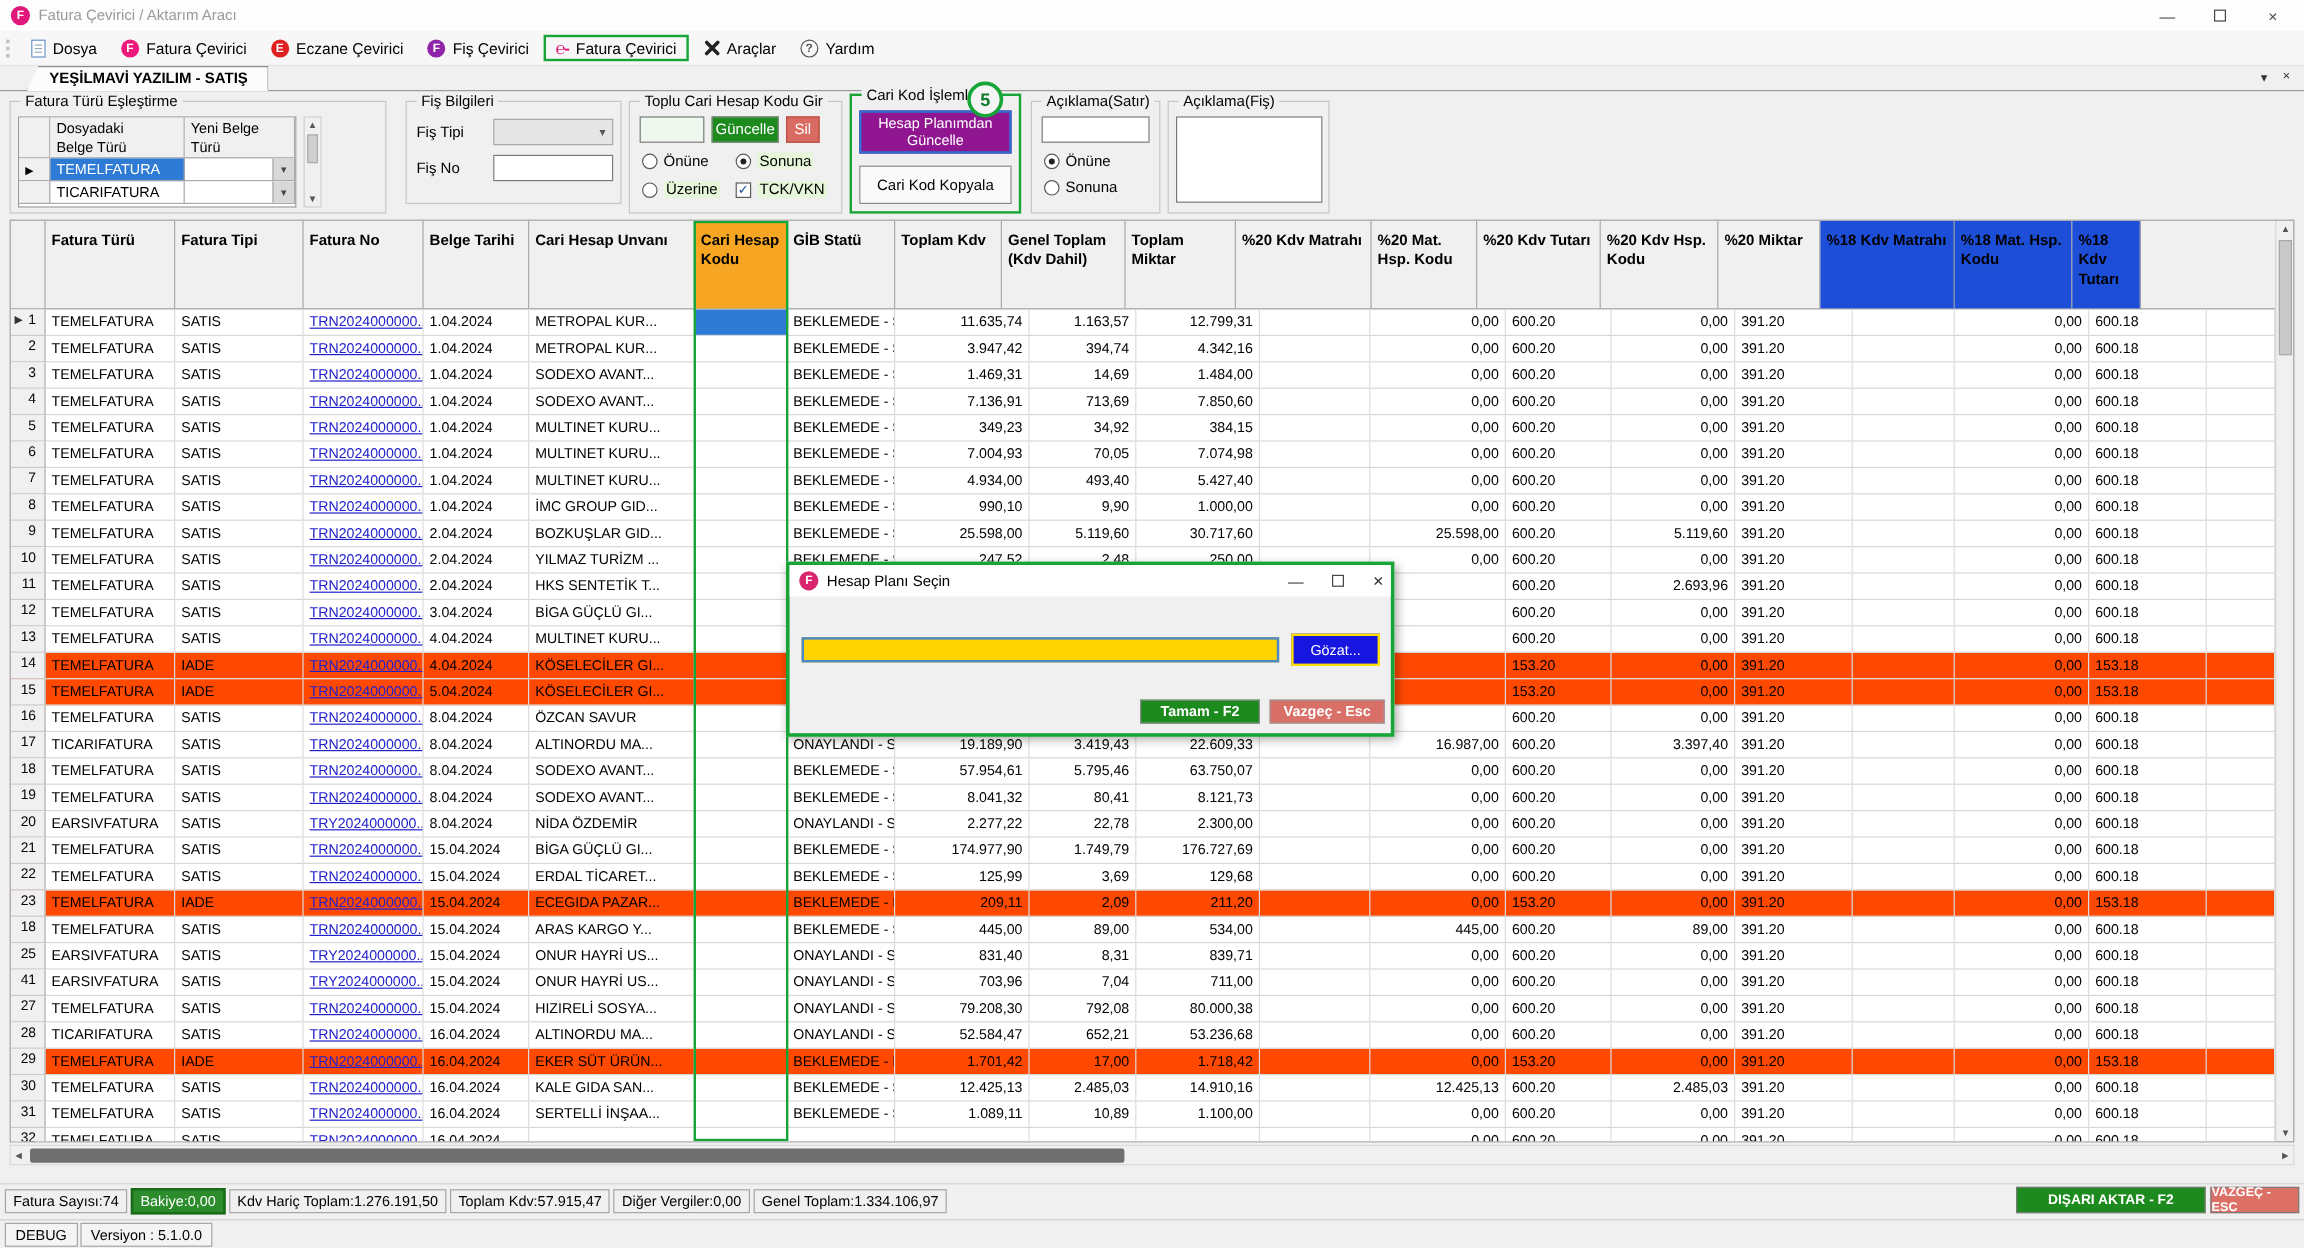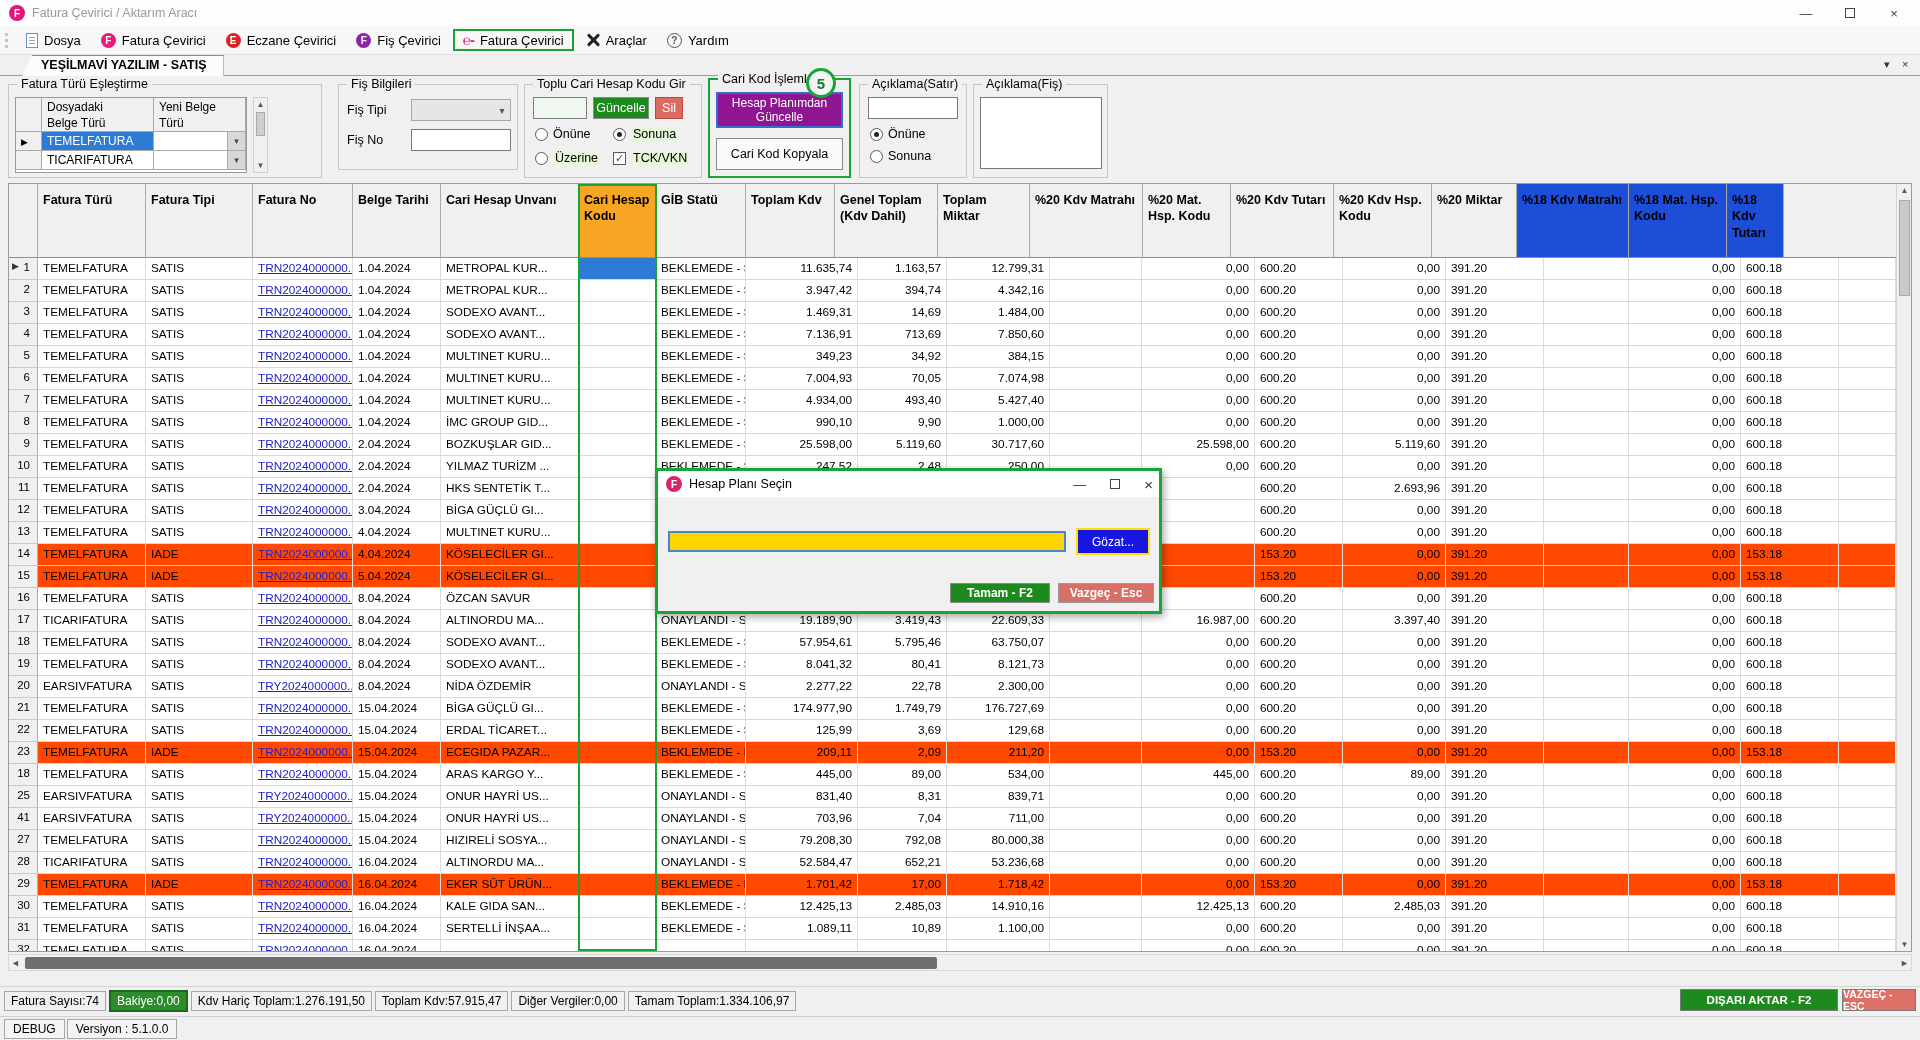--- a/index.html
+++ b/index.html
@@ -1028,21 +1028,21 @@
   <div class="btn green dlg-ok">Tamam - F2</div>
   <div class="btn dlg-cancel" style="color:#fff">Vazgeç - Esc</div>
 </div>
 
 <div class="statusbar">
   <div class="sbox">Fatura Sayısı:74</div>
   <div class="sbox greenbg">Bakiye:0,00</div>
   <div class="sbox">Kdv Hariç Toplam:1.276.191,50</div>
   <div class="sbox">Toplam Kdv:57.915,47</div>
   <div class="sbox">Diğer Vergiler:0,00</div>
-  <div class="sbox">Tamam Toplam:1.334.106,97</div>
+  <div class="sbox">Genel Toplam:1.334.106,97</div>
 </div>
 <div class="bigbtn export">DIŞARI AKTAR - F2</div>
 <div class="bigbtn cancel">VAZGEÇ - ESC</div>
 
 <div class="footerbar">
   <div class="fbox">DEBUG</div>
   <div class="fbox">Versiyon : 5.1.0.0</div>
 </div>
 
 </body></html>

